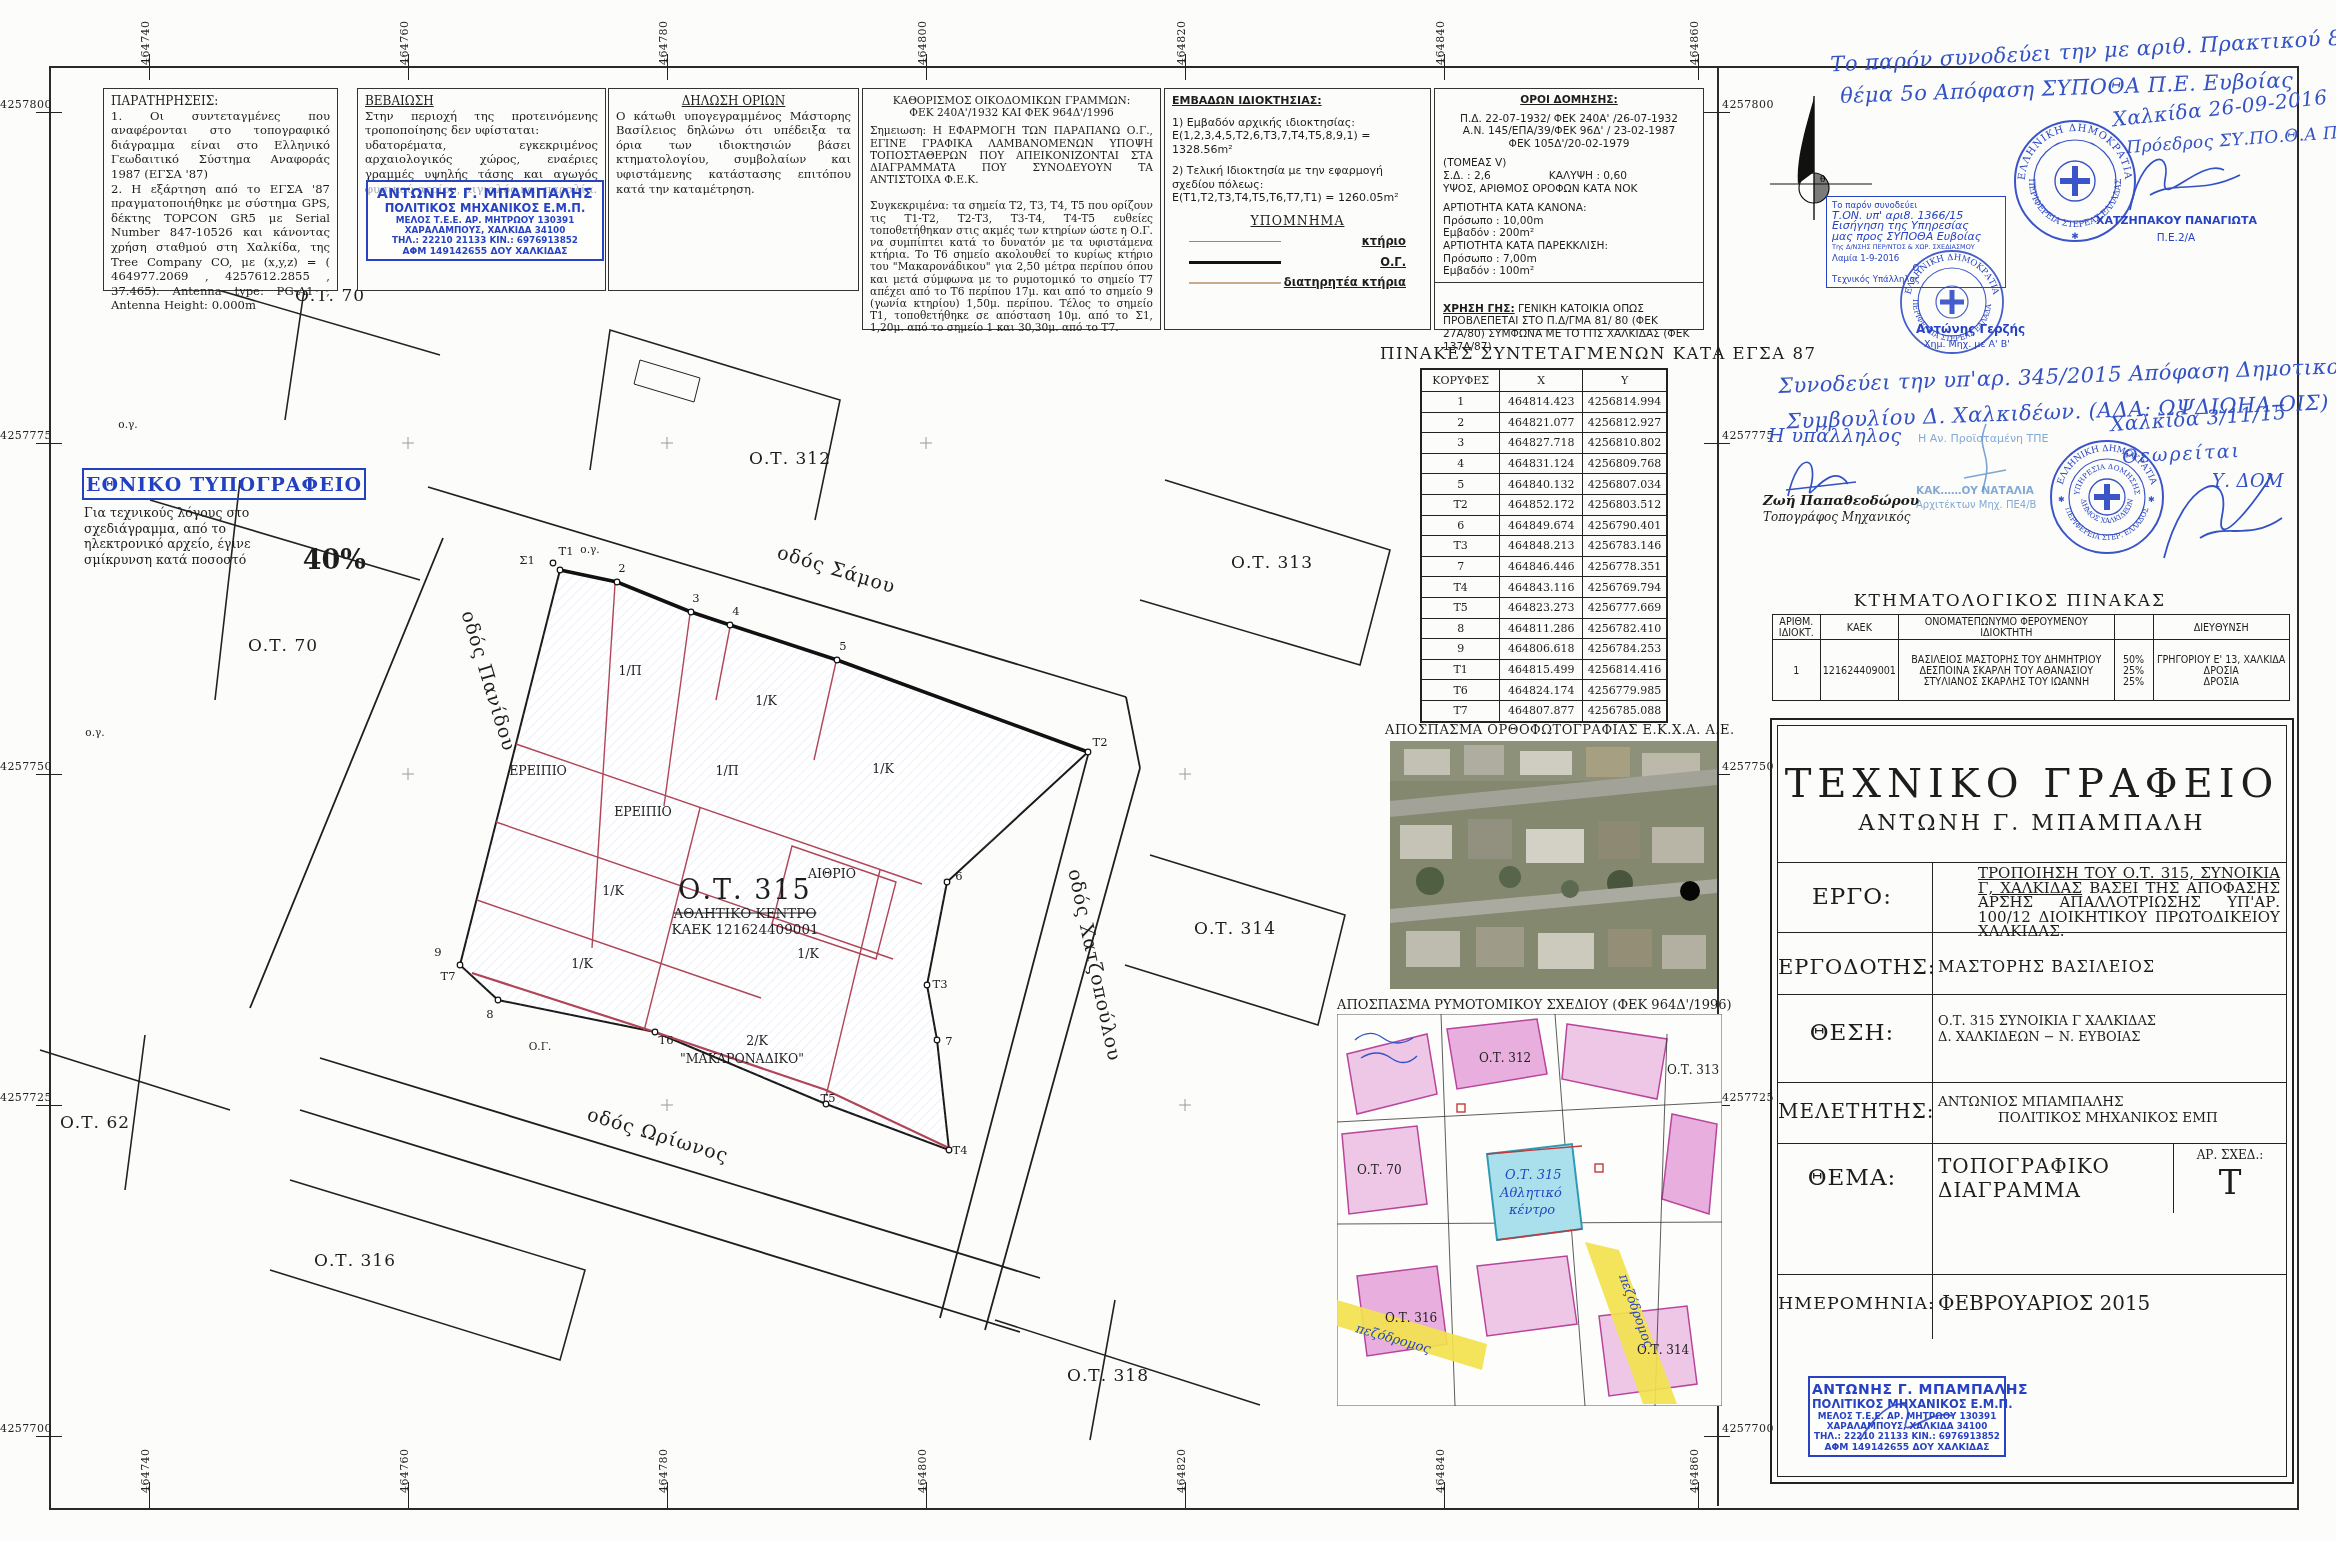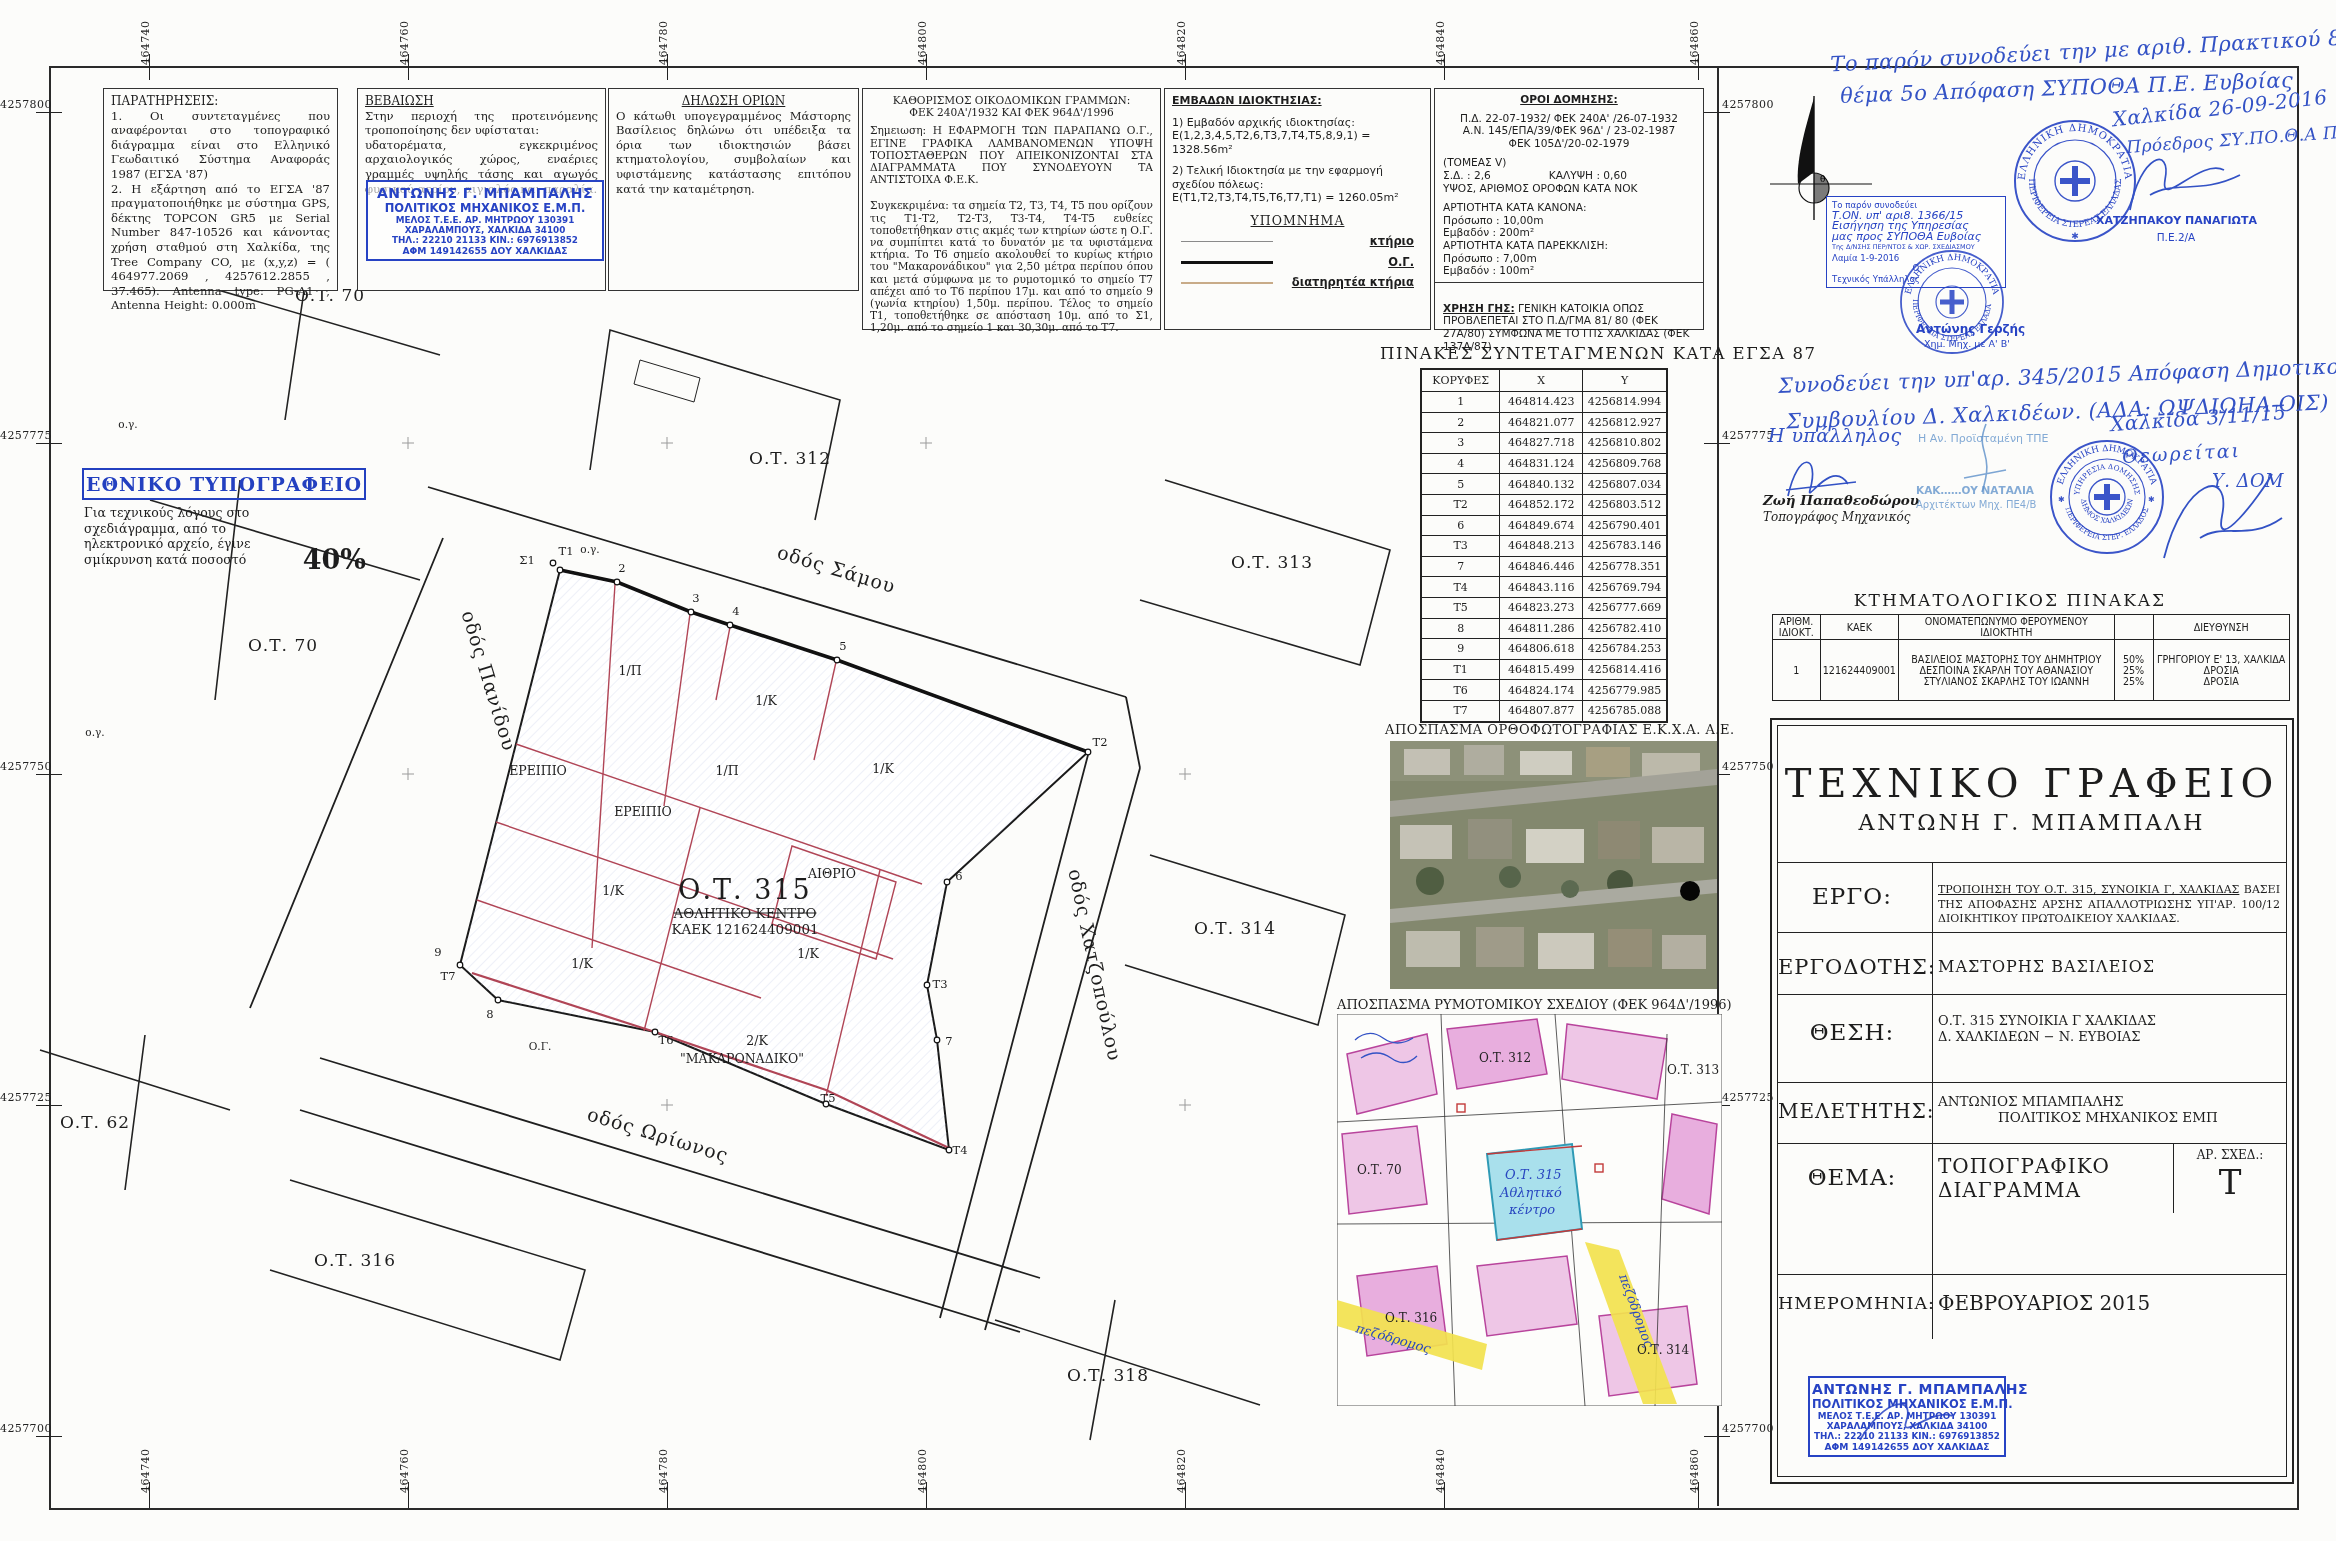--- a/index.html
+++ b/index.html
@@ -24,21 +24,21 @@
   .pre{white-space:pre-line;}
   
   .eng-stamp{border:2.2px solid #2743c4;color:#2743c4;font-family:"DejaVu Sans",sans-serif;
              text-align:center;padding:3px 2px;background:rgba(255,255,255,.6);}
   .eng-stamp div{white-space:nowrap;}
   .eng-stamp .l0{font-size:14px;font-weight:bold;letter-spacing:.5px;}
   .eng-stamp .l1{font-size:11.5px;font-weight:bold;}
   .eng-stamp .l2,.eng-stamp .l3,.eng-stamp .l4{font-size:8.8px;font-weight:bold;}
   .eng-stamp .l5{font-size:9.2px;font-weight:bold;}
   
-  .leg-row{display:flex;align-items:center;justify-content:space-between;margin:7px 9px;}
+  .leg-row{display:flex;align-items:center;justify-content:space-between;margin:7px 17px;}
   .leg-line{width:92px;height:0;}
   .leg-thin{border-top:1.6px solid #8a8a8a;}
   .leg-thick{border-top:3.5px solid #111;}
   .leg-tan{border-top:2.5px solid #c8ab88;}
   .leg-lab{font-weight:bold;text-decoration:underline;font-size:11.5px;}
   
   table{border-collapse:collapse;}
   .coords td,.coords th{border:1.3px solid #222;font-size:11px;text-align:center;padding:0;}
   .coords th{font-weight:normal;height:21px;}
   .coords td{height:19.6px;}
@@ -655,21 +655,21 @@
   </table>
 
   <div class="abs" id="tblock">
     <div class="inner">
 
       <div class="abs ctr" style="left:0;right:0;top:34px;font-size:40px;letter-spacing:6px;">ΤΕΧΝΙΚΟ  ΓΡΑΦΕΙΟ</div>
       <div class="abs ctr" style="left:0;right:0;top:84px;font-size:22px;letter-spacing:3px;">ΑΝΤΩΝΗ  Γ.  ΜΠΑΜΠΑΛΗ</div>
 
       <div class="tb-row" style="top:136px;height:70px;">
         <div class="tb-lab" style="top:20px;">ΕΡΓΟ:</div>
-        <div class="tb-val" style="top:20px;font-size:11px;line-height:14.5px;text-align:justify;">
+        <div class="tb-val" style="top:3px;font-size:15px;line-height:14.5px;text-align:justify;margin-left:40px;">
           <span class="u">ΤΡΟΠΟΙΗΣΗ ΤΟΥ Ο.Τ. 315, ΣΥΝΟΙΚΙΑ Γ, ΧΑΛΚΙΔΑΣ</span>
           <span>ΒΑΣΕΙ ΤΗΣ ΑΠΟΦΑΣΗΣ ΑΡΣΗΣ ΑΠΑΛΛΟΤΡΙΩΣΗΣ ΥΠ'ΑΡ. 100/12 ΔΙΟΙΚΗΤΙΚΟΥ ΠΡΩΤΟΔΙΚΕΙΟΥ ΧΑΛΚΙΔΑΣ.</span>
         </div>
       </div>
       <div class="tb-row" style="top:206px;height:72px;">
         <div class="tb-lab" style="top:22px;font-size:21px;">ΕΡΓΟΔΟΤΗΣ:</div>
         <div class="tb-val" style="top:24px;font-size:16px;letter-spacing:1px;">ΜΑΣΤΟΡΗΣ  ΒΑΣΙΛΕΙΟΣ</div>
       </div>
       <div class="tb-row" style="top:268px;height:78px;">
         <div class="tb-lab" style="top:24px;">ΘΕΣΗ:</div>

